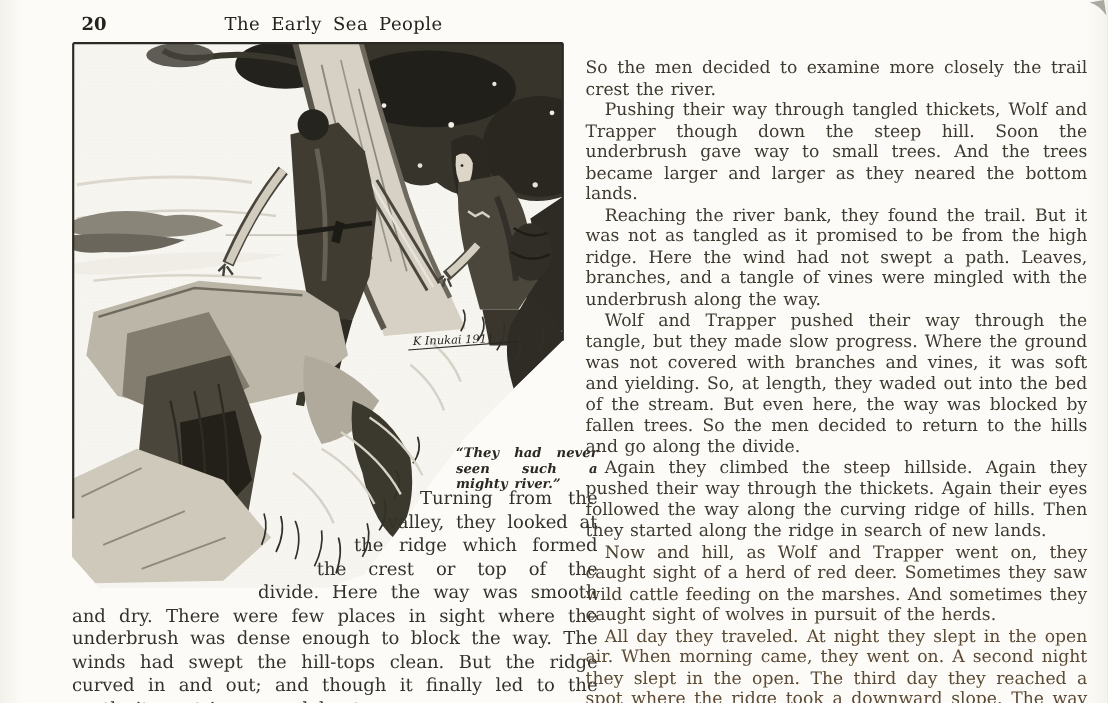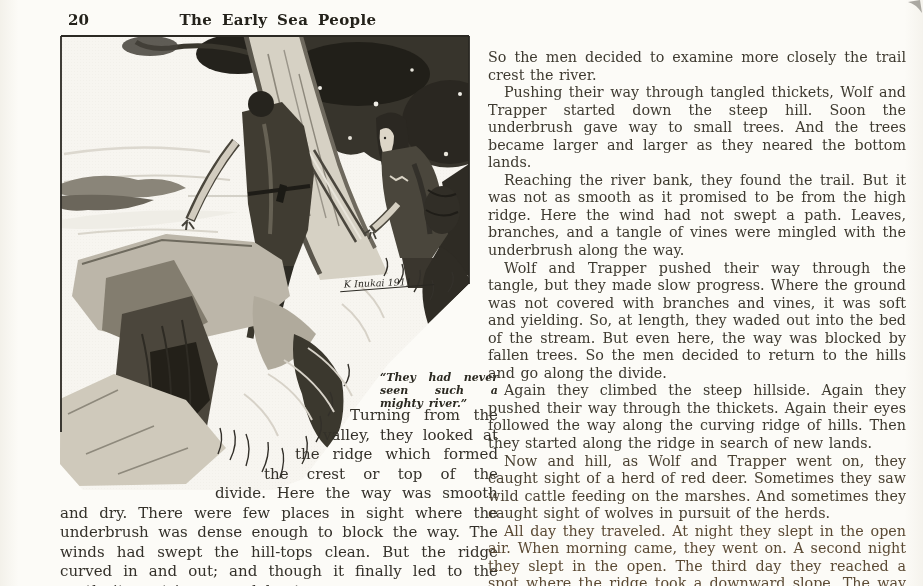--- a/index.html
+++ b/index.html
@@ -8,21 +8,21 @@
     background:linear-gradient(90deg,#f3f1ea 0,#fcfbf7 2%,#fcfbf7 98%,#f5f3ed 100%);
     font-family:"DejaVu Serif","Liberation Serif",serif;color:#37342c;
   }
   .page{position:absolute;top:0;height:586px;}
   .page-left{left:0;width:460px;margin-left:40px;}
   .page-right{left:460px;width:463px;}
 
   .header{position:absolute;top:11px;left:20px;right:4px;height:20px;}
   .page-right .header{top:19px;left:28px;right:17px;}
   .running-title{
-    text-align:center;font-weight:bold;font-size:15px;letter-spacing:.4px;
+    text-align:center;font-weight:normal;font-size:15px;letter-spacing:.4px;
     word-spacing:4px;color:#24221b;
   }
   .pageno{position:absolute;top:0;font-weight:bold;font-size:15px;color:#24221b;}
   .pn-left{left:8px;}
   .pn-right{right:6px;}
 
   .illustration{position:absolute;left:18px;top:34px;}
 
   .caption{
     position:absolute;left:340px;top:371px;width:118px;
@@ -197,22 +197,22 @@
       <div class="st s5"></div>
       <p>Turning from the valley, they looked at the ridge which formed the crest or top of the divide. Here the way was smooth and dry. There were few places in sight where the underbrush was dense enough to block the way. The winds had swept the hill-tops clean. But the ridge curved in and out; and though it finally led to the north, it went in a roundabout way.</p>
     </div>
   </div>
 
   <div class="page page-right">
 
 
     <div class="body-right">
       <p class="cont">So the men decided to examine more closely the trail crest the river.</p>
-      <p>Pushing their way through tangled thickets, Wolf and Trapper started down the steep hill. Soon the underbrush gave way to small trees. And the trees became larger and larger as they neared the bottom lands.</p>
-      <p>Reaching the river bank, they found the trail. But it was not as smooth as it promised to be from the high ridge. Here the wind had not swept a path. Leaves, branches, and a tangle of vines were mingled with the underbrush along the way.</p>
+      <p>Pushing their way through tangled thickets, Wolf and Trapper though down the steep hill. Soon the underbrush gave way to small trees. And the trees became larger and larger as they neared the bottom lands.</p>
+      <p>Reaching the river bank, they found the trail. But it was not as tangled as it promised to be from the high ridge. Here the wind had not swept a path. Leaves, branches, and a tangle of vines were mingled with the underbrush along the way.</p>
       <p>Wolf and Trapper pushed their way through the tangle, but they made slow progress. Where the ground was not covered with branches and vines, it was soft and yielding. So, at length, they waded out into the bed of the stream. But even here, the way was blocked by fallen trees. So the men decided to return to the hills and go along the divide.</p>
       <p>Again they climbed the steep hillside. Again they pushed their way through the thickets. Again their eyes followed the way along the curving ridge of hills. Then they started along the ridge in search of new lands.</p>
       <p class="warm1">Now and hill, as Wolf and Trapper went on, they caught sight of a herd of red deer. Sometimes they saw wild cattle feeding on the marshes. And sometimes they caught sight of wolves in pursuit of the herds.</p>
       <p class="warm2">All day they traveled. At night they slept in the open air. When morning came, they went on. A second night they slept in the open. The third day they reached a spot where the ridge took a downward slope. The way now seemed to lead to a pine forest. And the men pressed forward, eager to know what was ahead.</p>
     </div>
 
     <svg class="corner-mark" width="18" height="18" viewBox="0 0 18 18">
       <path d="M15,0 L17,13 Q11,4 3,2 Z" fill="#6b6760" opacity="0.55"></path>
     </svg>
   </div>

